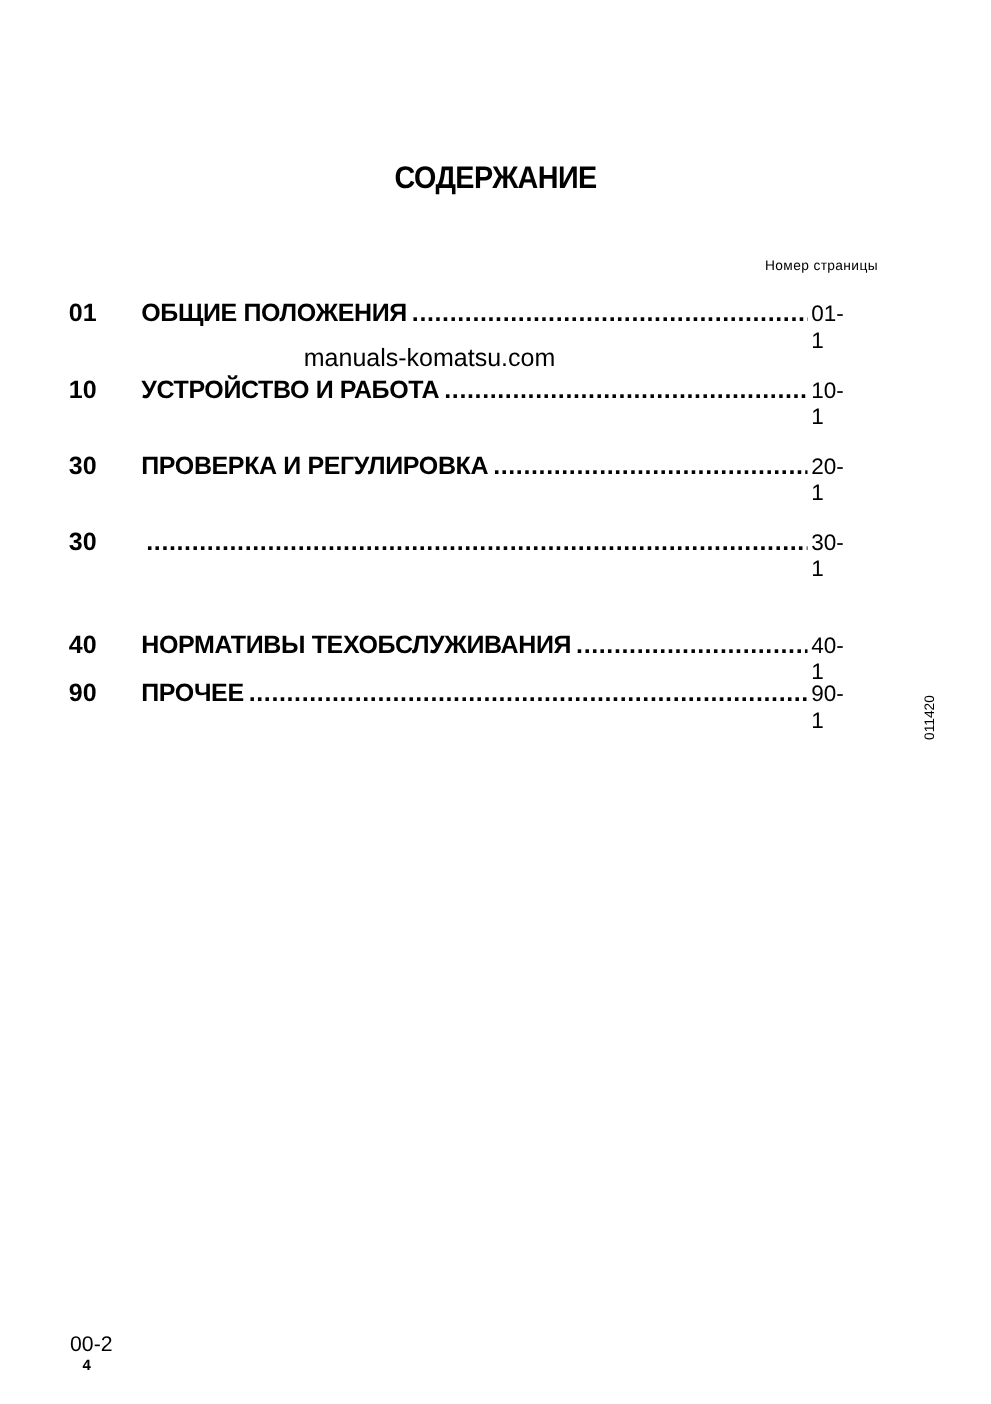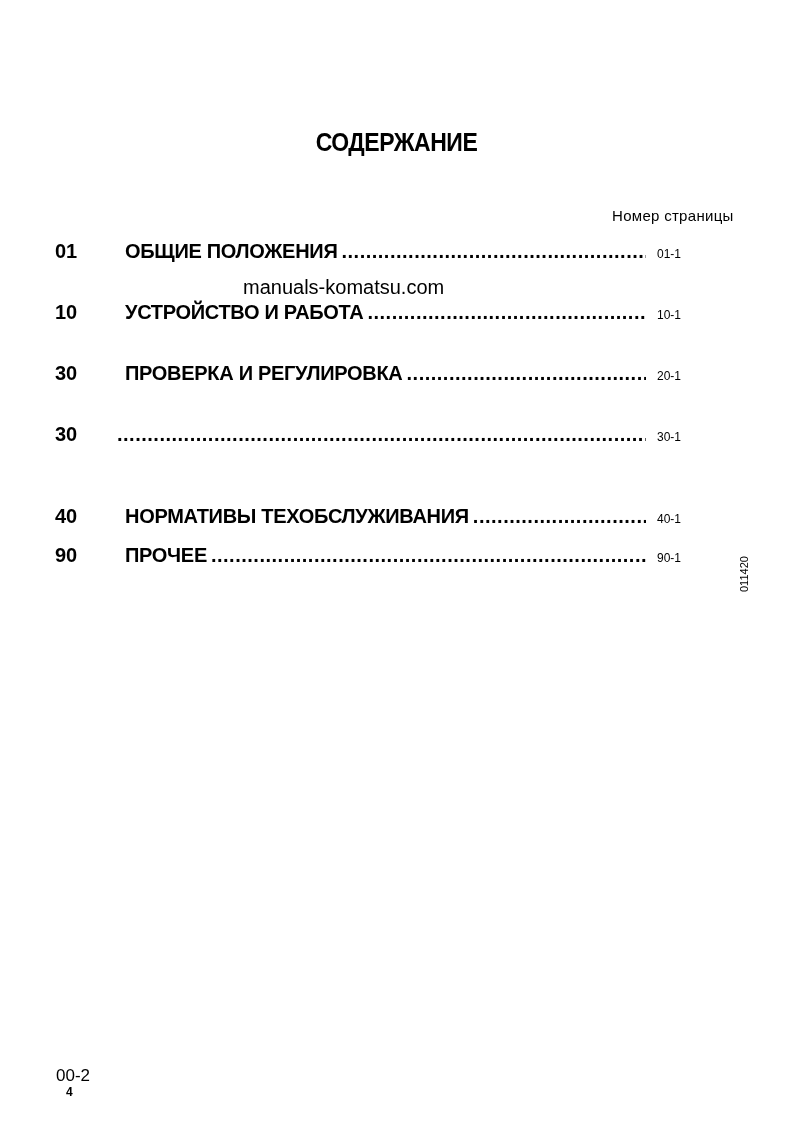--- a/index.html
+++ b/index.html
@@ -1,23 +1,23 @@
 <!DOCTYPE html>
 <html><head>
 <meta charset="utf-8">
 <style>
   html, body { margin: 0; padding: 0; background: #ffffff; }
   body { width: 793px; height: 1123px; position: relative; overflow: hidden; font-family: "Liberation Sans", sans-serif; color: #000; }
   .title { position: absolute; left: 0; width: 793px; top: 128px; text-align: center; font-size: 25px; font-weight: bold; letter-spacing: -0.5px; transform: scaleX(0.92); }
-  .page-hdr { position: absolute; left: 612px; top: 207px; font-size: 15px; letter-spacing: 0.3px; }
+  .page-hdr { position: absolute; left: 612px; top: 207px; font-size: 11px; letter-spacing: 0.3px; }
   .row { position: absolute; left: 55px; width: 626px; height: 24px; display: flex; align-items: baseline; font-weight: bold; font-size: 20px; }
   .num { width: 58px; flex: none; }
-  .label { flex: none; white-space: nowrap; letter-spacing: -0.3px; margin-left: 12px; }
+  .label { flex: none; white-space: nowrap; letter-spacing: -0.3px; }
   .dots { flex: 1 1 auto; overflow: hidden; white-space: nowrap; font-weight: bold; letter-spacing: 0.5px; margin: 0 3px 0 4px; }
-  .pg { flex: none; font-weight: normal; font-size: 12px; width: 32px; text-align: right; }
+  .pg { flex: none; font-weight: normal; font-size: 18px; width: 32px; }
   .watermark { position: absolute; left: 243px; top: 276px; font-size: 20px; font-weight: normal; }
   .side-code { position: absolute; left: 738px; top: 548px; width: 40px; height: 10px; font-size: 11px; transform: rotate(-90deg); transform-origin: left top; top: 592px; }
   .footer-pg { position: absolute; left: 56px; top: 1066px; font-size: 17px; text-align: right; }
   .footer-rev { position: absolute; left: 66px; top: 1085px; font-size: 12px; font-weight: bold; }
 </style>
 </head>
 <body>
 
 <div class="title">СОДЕРЖАНИЕ</div>
 <div class="page-hdr">Номер страницы</div>

